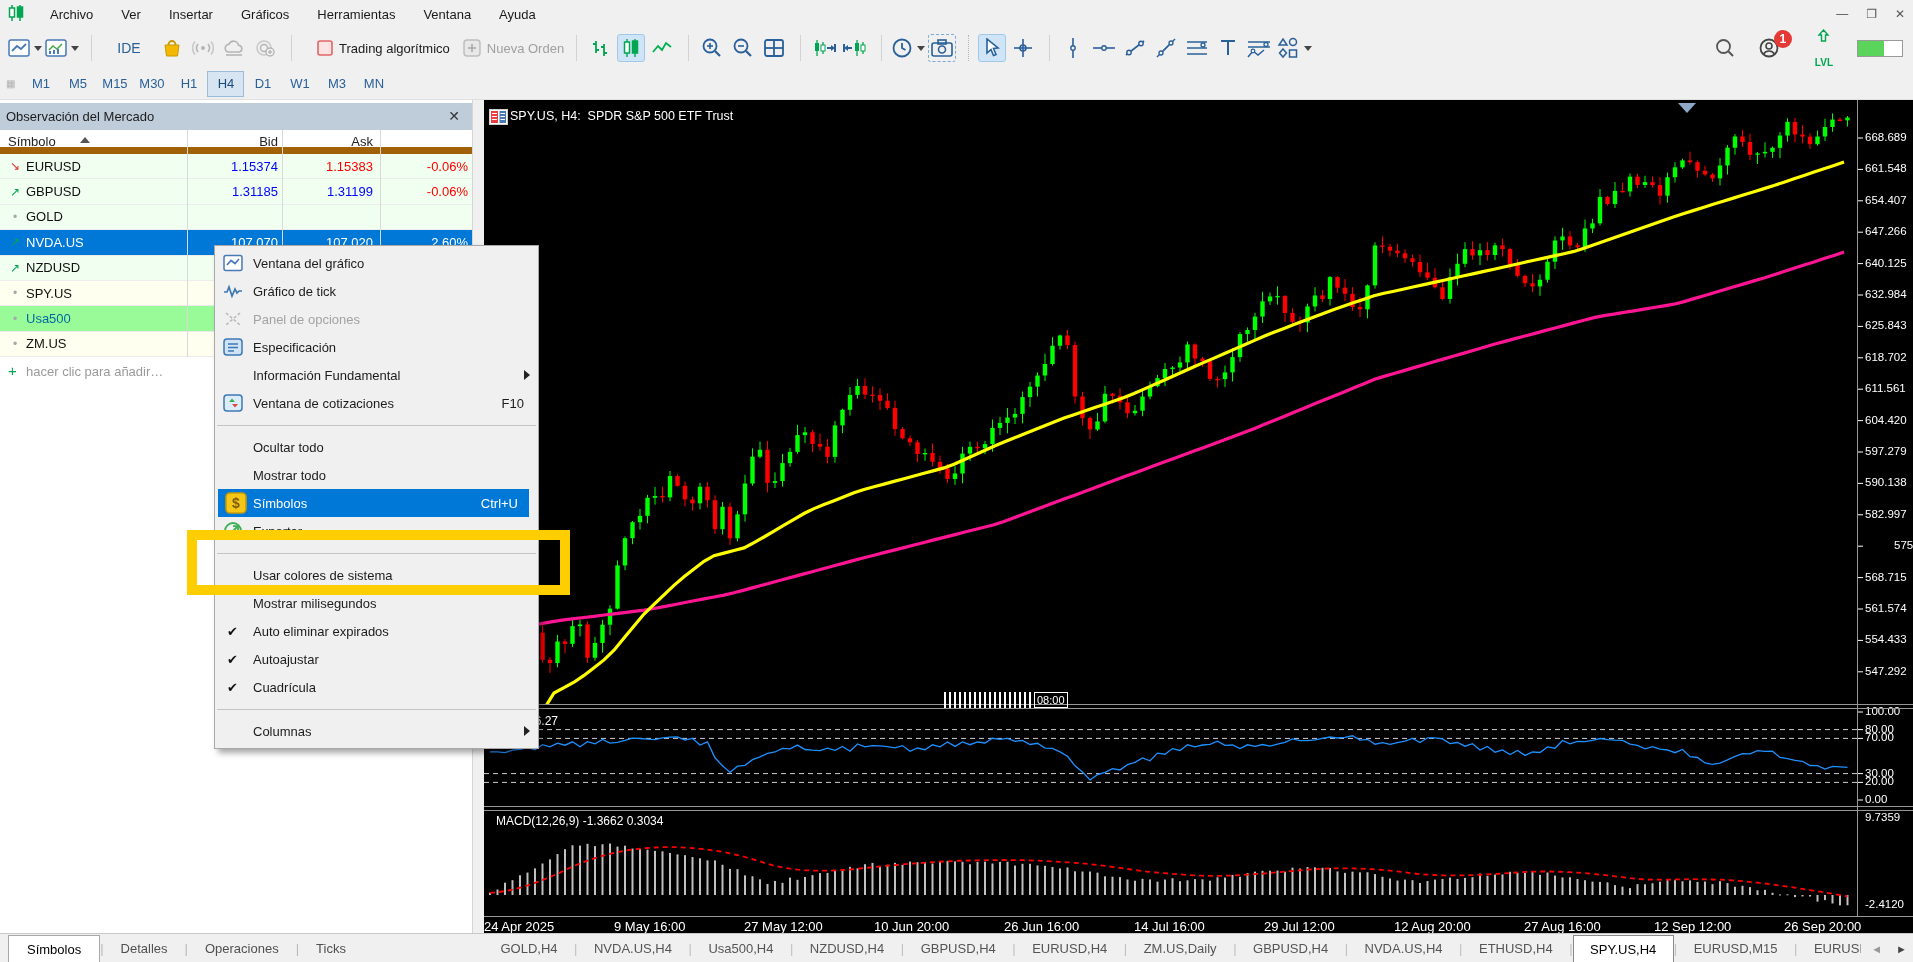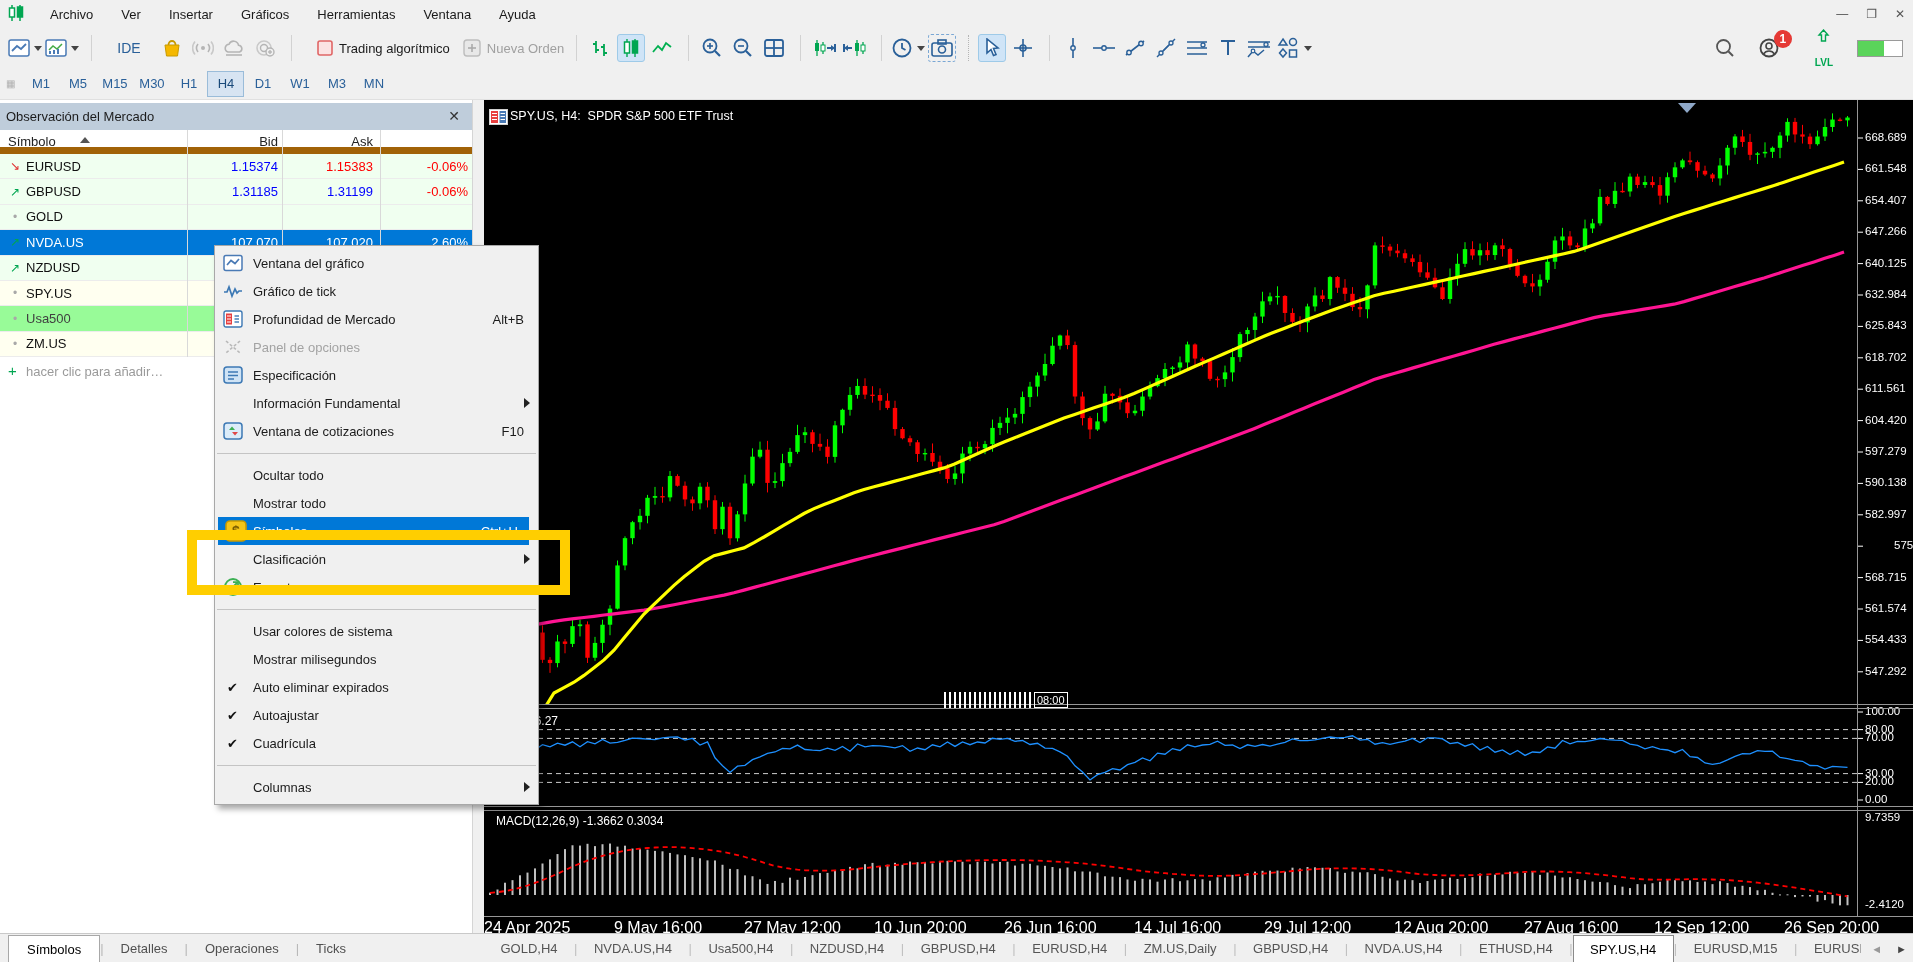--- a/index.html
+++ b/index.html
@@ -42,21 +42,21 @@
   .cell { position:absolute; text-align:right; }
   .c-bid { left:190px; width:88px; }
   .c-ask { left:285px; width:88px; }
   .c-chg { left:383px; width:85px; }
   #mw-add { font-size:13px; color:#9a9a9a; }
 
   
   #chart { left:484px; top:100px; width:1429px; height:833px; background:#000; }
   #chart svg { position:absolute; left:0; top:0; }
   .pricelab { position:absolute; left:1381px; color:#fff; font-size:11.5px; font-family:"Liberation Sans",sans-serif; }
-  .ticklab { position:absolute; color:#fff; font-size:16px;text-align:right; }
+  .ticklab { position:absolute; color:#fff; font-size:13px;text-align:right; }
   #chart-title { left:26px; top:9px; color:#fff; font-size:12.5px; display:flex; align-items:center; white-space:pre; }
   .sepline { position:absolute; left:0; width:1429px; height:1px; background:#969696; }
   #vscale-line { position:absolute; left:1373px; top:0; width:1px; height:817px; background:#969696; }
   .indlab { position:absolute; color:#fff; font-size:12px; }
   #barcode { position:absolute; left:460px; top:591px; height:17px; display:flex; align-items:flex-end; gap:3px; }
   #barcode i { display:block; width:2px; height:16px; background:#fff; }
   #barcode .tag { border:1px solid #fff; color:#fff; font-size:11px; padding:0 2px; height:16px; line-height:14px; }
 
   
   #bottom { left:0; top:933px; width:1913px; height:29px; background:#f0f0f0; border-top:1px solid #c9c9c9; font-size:13px; }
@@ -442,21 +442,21 @@
         <span class="sym" style="color:#111">SPY.US</span>
         <span class="cell c-bid" style="color:#0000ff"></span>
         <span class="cell c-ask" style="color:#0000ff"></span>
         <span class="cell c-chg" style="color:#ff0000"></span>
         <span class="col-div" style="left:187px; height:25.4px;"></span>
         <span class="col-div" style="left:282px; height:25.4px;"></span>
         <span class="col-div" style="left:380px; height:25.4px;"></span>
       </div>
       <div class="mrow" style="background: rgb(152, 251, 152);">
         <span class="trend" style="color:#a8a8a8">•</span>
-        <span class="sym" style="color:#404040">Usa500</span>
+        <span class="sym" style="color:#0369a1">Usa500</span>
         <span class="cell c-bid" style="color:#0000ff"></span>
         <span class="cell c-ask" style="color:#0000ff"></span>
         <span class="cell c-chg" style="color:#ff0000"></span>
         <span class="col-div" style="left:187px; height:25.4px;"></span>
         <span class="col-div" style="left:282px; height:25.4px;"></span>
         <span class="col-div" style="left:380px; height:25.4px;"></span>
       </div>
       <div class="mrow" style="background: rgb(255, 255, 240);">
         <span class="trend" style="color:#a8a8a8">•</span>
         <span class="sym" style="color:#111">ZM.US</span>
@@ -1205,36 +1205,20 @@
       <span class="lbl">Ventana del gráfico</span>
     </div>
     <div class="mitem2">
       <span class="ic">
         <svg width="20" height="16" viewBox="0 0 20 16">
           <polyline points="1,9 4,9 6,4 9,13 12,6 14,10 16,8 19,8" fill="none" stroke="#3c78b4" stroke-width="1.7"></polyline>
         </svg>
       </span>
       <span class="lbl">Gráfico de tick</span>
     </div>
-    <div class="mitem2">
-      <span class="ic">
-        <svg width="20" height="18" viewBox="0 0 20 18">
-          <rect x="1" y="1" width="18" height="16" rx="2" fill="#fff" stroke="#3c78b4" stroke-width="1.4"></rect>
-          <rect x="3" y="3.5" width="6" height="11" fill="#e84040"></rect>
-          <line x1="4" y1="6" x2="8" y2="6" stroke="#fff"></line>
-          <line x1="4" y1="9" x2="8" y2="9" stroke="#fff"></line>
-          <line x1="4" y1="12" x2="8" y2="12" stroke="#fff"></line>
-          <line x1="11.5" y1="6" x2="16" y2="6" stroke="#3c78b4" stroke-width="1.4"></line>
-          <line x1="11.5" y1="9" x2="16" y2="9" stroke="#3c78b4" stroke-width="1.4"></line>
-          <line x1="11.5" y1="12" x2="16" y2="12" stroke="#3c78b4" stroke-width="1.4"></line>
-        </svg>
-      </span>
-      <span class="lbl">Profundidad de Mercado</span>
-      <span class="sc">Alt+B</span>
-    </div>
     <div class="mitem2 disabled">
       <span class="ic">
         <svg width="20" height="16" viewBox="0 0 20 16">
           <line x1="3" y1="2" x2="17" y2="14" stroke="#b8b8b8" stroke-width="1.6" stroke-dasharray="3 2"></line>
           <line x1="17" y1="2" x2="3" y2="14" stroke="#b8b8b8" stroke-width="1.6" stroke-dasharray="3 2"></line>
         </svg>
       </span>
       <span class="lbl">Panel de opciones</span>
     </div>
     <div class="mitem2">
@@ -1274,24 +1258,20 @@
       <span class="ic">
         <svg width="22" height="22" viewBox="0 0 22 22">
           <rect x="1" y="1" width="20" height="20" rx="4" fill="#f5c518" stroke="#c89a00" stroke-width="1.6"></rect>
           <text x="11" y="16" font-size="14" font-weight="bold" text-anchor="middle" fill="#7a5c00" font-family="Liberation Sans,sans-serif">$</text>
         </svg>
       </span>
       <span class="lbl">Símbolos</span>
       <span class="sc">Ctrl+U</span>
     </div>
     <div class="mitem2">
-      <span class="lbl">Clasificación</span>
-      <span class="sub"></span>
-    </div>
-    <div class="mitem2">
       <span class="ic">
         <svg width="20" height="20" viewBox="0 0 20 20">
           <circle cx="10" cy="10" r="8" fill="none" stroke="#3cb054" stroke-width="1.8"></circle>
           <line x1="8" y1="12" x2="14" y2="6" stroke="#3cb054" stroke-width="1.8"></line>
           <path d="M10,5.2 h5 v5" fill="none" stroke="#3cb054" stroke-width="1.8"></path>
         </svg>
       </span>
       <span class="lbl">Exportar</span>
     </div>
     <div class="msep"></div>

